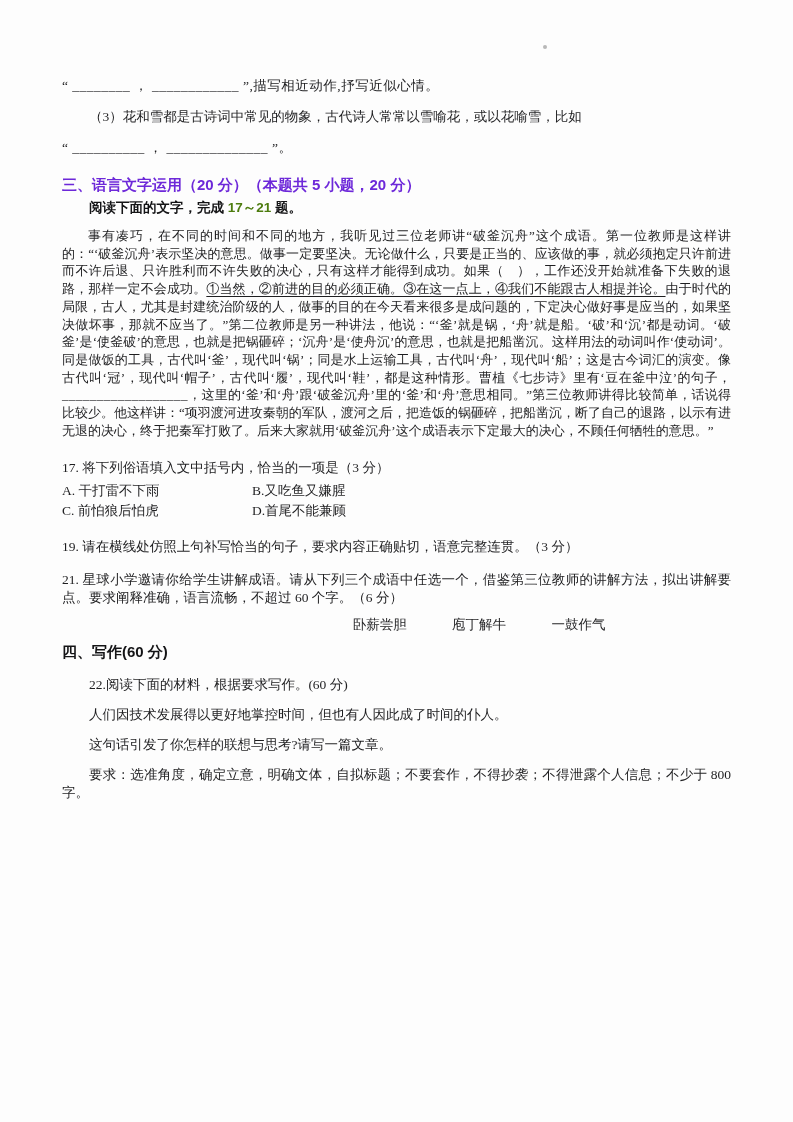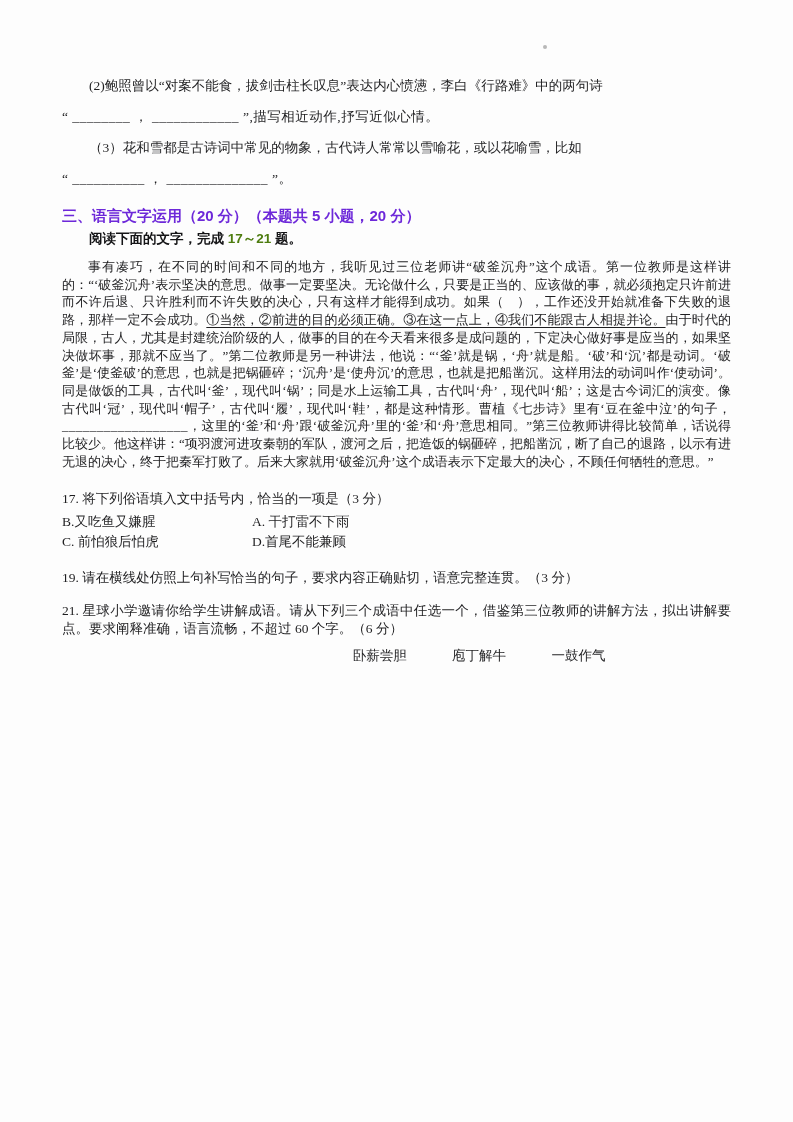--- a/index.html
+++ b/index.html
@@ -68,45 +68,51 @@
 </style>
 </head>
 <body>
 
 <div class="page">
   <div class="speck"></div>
 
   <div class="content">
 
     <section>
-      <p class="spaced indent">(2)鲍照曾以“对案不能食，拔剑击柱长叹息”表达内心愤懑，李白《行路难》中的两句诗</p>
       <p class="spaced blankline">“ ________ ， ____________ ”,描写相近动作,抒写近似心情。</p>
       <p class="spaced indent">（3）花和雪都是古诗词中常见的物象，古代诗人常常以雪喻花，或以花喻雪，比如</p>
       <p class="spaced blankline">“ __________ ， ______________ ”。</p>
     </section>
 
     <section>
       <p class="heading3">三、语言文字运用（20 分）（本题共 5 小题，20 分）</p>
       <p class="intro"><span>阅读下面的文字，完成 </span><span class="num-accent">17～21</span><span> 题。</span></p>
 
       <p class="passage"><span>事有凑巧，在不同的时间和不同的地方，我听见过三位老师讲“破釜沉舟”这个成语。第一位教师是这样讲的：“‘破釜沉舟’表示坚决的意思。做事一定要坚决。无论做什么，只要是正当的、应该做的事，就必须抱定只许前进而不许后退、只许胜利而不许失败的决心，只有这样才能得到成功。如果（　），工作还没开始就准备下失败的退路，那样一定不会成功。</span><span class="uline">①当然，②前进的目的必须正确。③在这一点上，④我们不能跟古人相提并论。</span><span>由于时代的局限，古人，尤其是封建统治阶级的人，做事的目的在今天看来很多是成问题的，下定决心做好事是应当的，如果坚决做坏事，那就不应当了。”第二位教师是另一种讲法，他说：“‘釜’就是锅，‘舟’就是船。‘破’和‘沉’都是动词。‘破釜’是‘使釜破’的意思，也就是把锅砸碎；‘沉舟’是‘使舟沉’的意思，也就是把船凿沉。这样用法的动词叫作‘使动词’。同是做饭的工具，古代叫‘釜’，现代叫‘锅’；同是水上运输工具，古代叫‘舟’，现代叫‘船’；这是古今词汇的演变。像古代叫‘冠’，现代叫‘帽子’，古代叫‘履’，现代叫‘鞋’，都是这种情形。曹植《七步诗》里有‘豆在釜中泣’的句子，</span><span class="blankline">__________________</span><span>，这里的‘釜’和‘舟’跟‘破釜沉舟’里的‘釜’和‘舟’意思相同。”第三位教师讲得比较简单，话说得比较少。他这样讲：“项羽渡河进攻秦朝的军队，渡河之后，把造饭的锅砸碎，把船凿沉，断了自己的退路，以示有进无退的决心，终于把秦军打败了。后来大家就用‘破釜沉舟’这个成语表示下定最大的决心，不顾任何牺牲的意思。”</span></p>
 
       <p class="q" style="margin-top:20px">17. 将下列俗语填入文中括号内，恰当的一项是（3 分）</p>
       <div class="options">
+        <span>A. 干打雷不下雨</span>
         <span>B.又吃鱼又嫌腥</span>
-        <span>A. 干打雷不下雨</span>
         <span>C. 前怕狼后怕虎</span>
         <span>D.首尾不能兼顾</span>
       </div>
 
       <p class="q" style="margin-top:17px">19. 请在横线处仿照上句补写恰当的句子，要求内容正确贴切，语意完整连贯。（3 分）</p>
       <p class="q">21. 星球小学邀请你给学生讲解成语。请从下列三个成语中任选一个，借鉴第三位教师的讲解方法，拟出讲解要点。要求阐释准确，语言流畅，不超过 60 个字。（6 分）</p>
 
       <p class="idioms">
         <span>卧薪尝胆</span>
         <span>庖丁解牛</span>
         <span>一鼓作气</span>
       </p>
     </section>
 
+    <section>
+      <p class="heading4">四、写作(60 分)</p>
+      <p class="wq indent" style="margin-top:14px">22.阅读下面的材料，根据要求写作。(60 分)</p>
+      <p class="wq indent">人们因技术发展得以更好地掌控时间，但也有人因此成了时间的仆人。</p>
+      <p class="wq indent">这句话引发了你怎样的联想与思考?请写一篇文章。</p>
+      <p class="wq indent">要求：选准角度，确定立意，明确文体，自拟标题；不要套作，不得抄袭；不得泄露个人信息；不少于 800 字。</p>
+    </section>
 
   </div>
 </div>
 
 </body></html>

